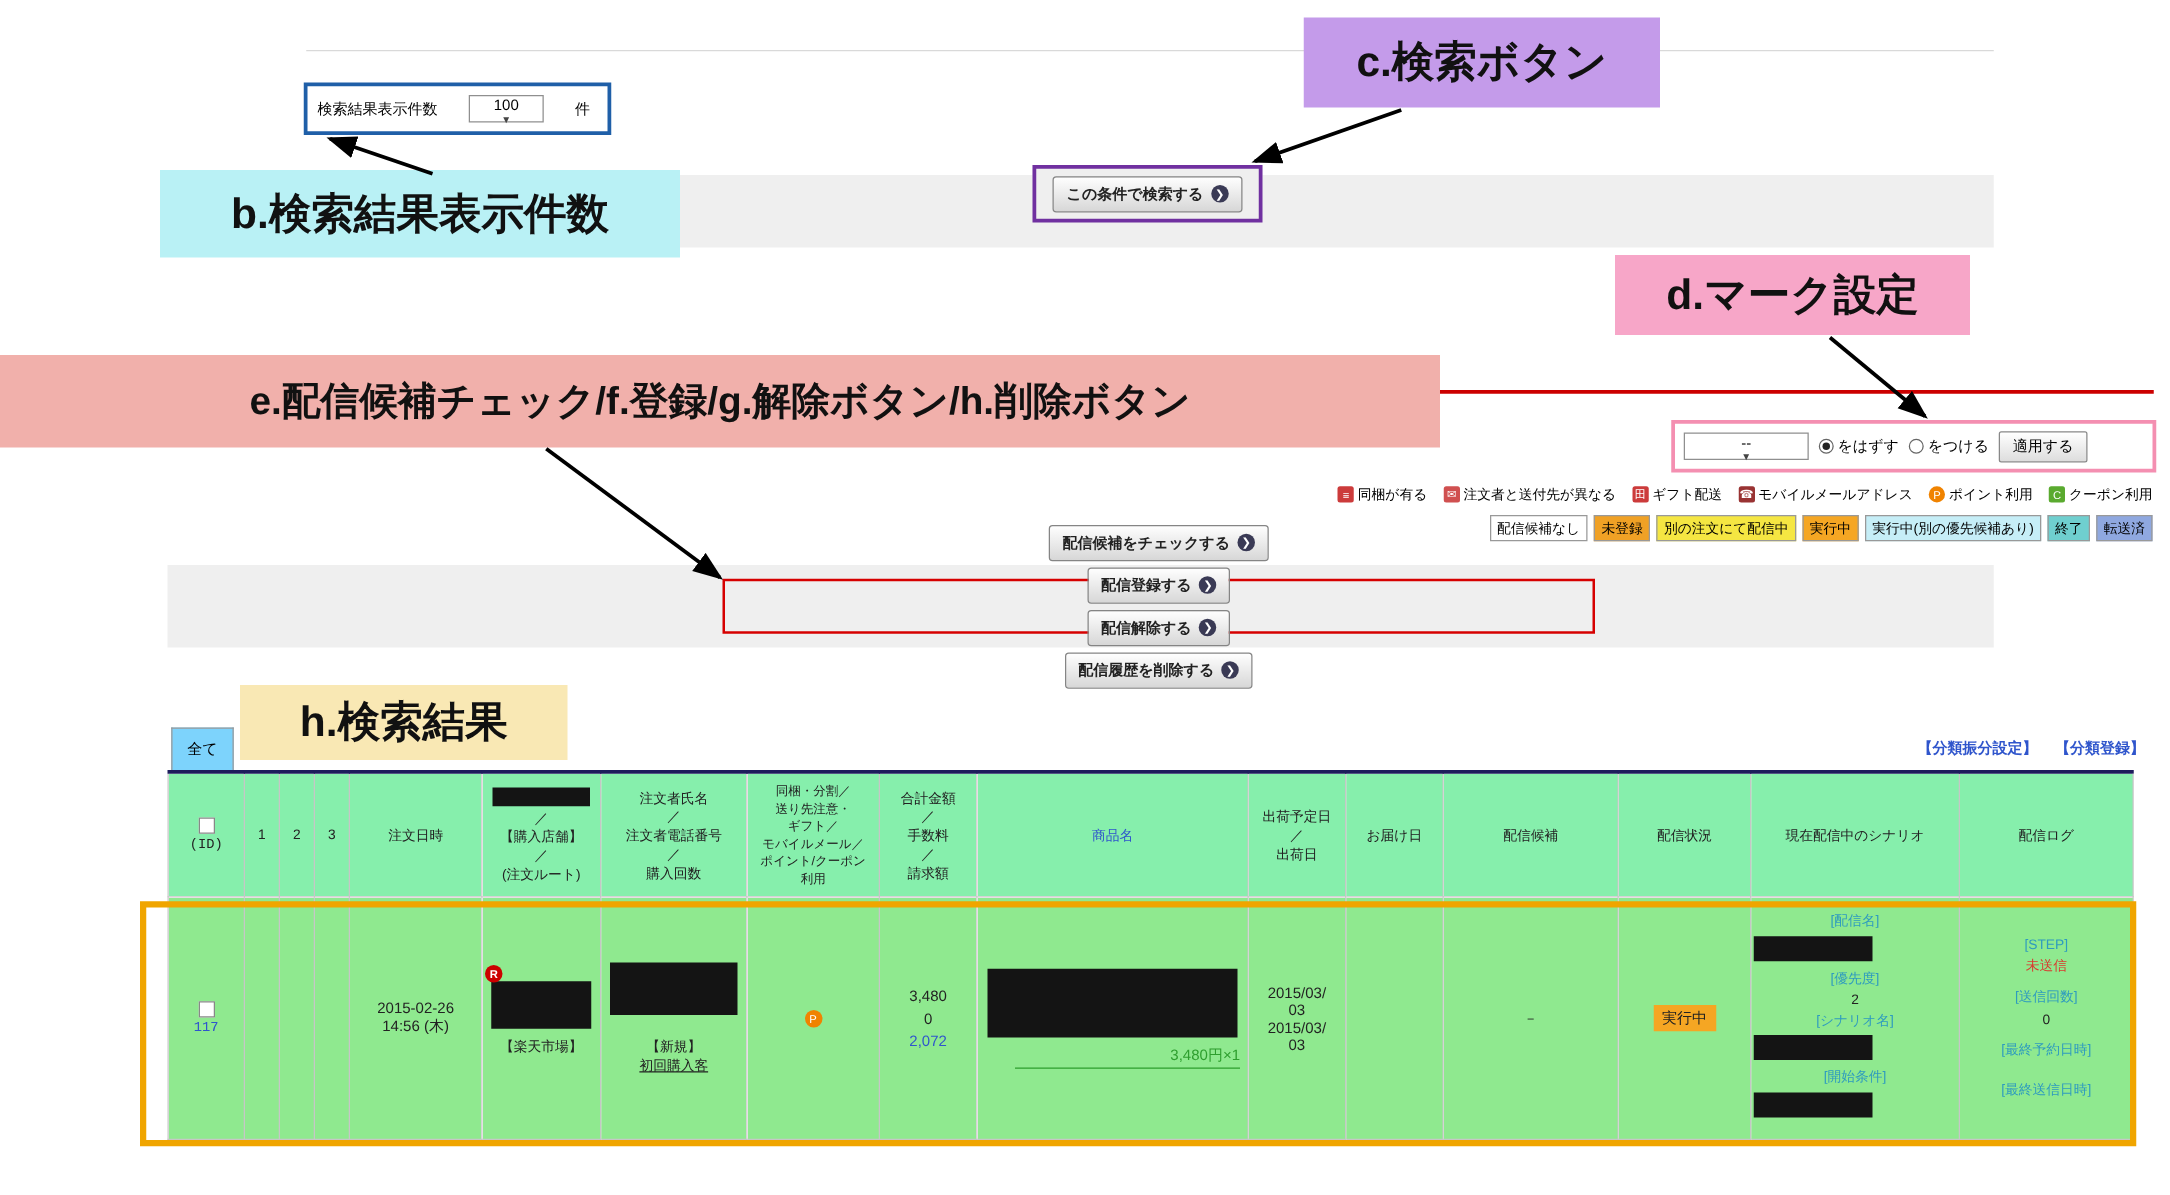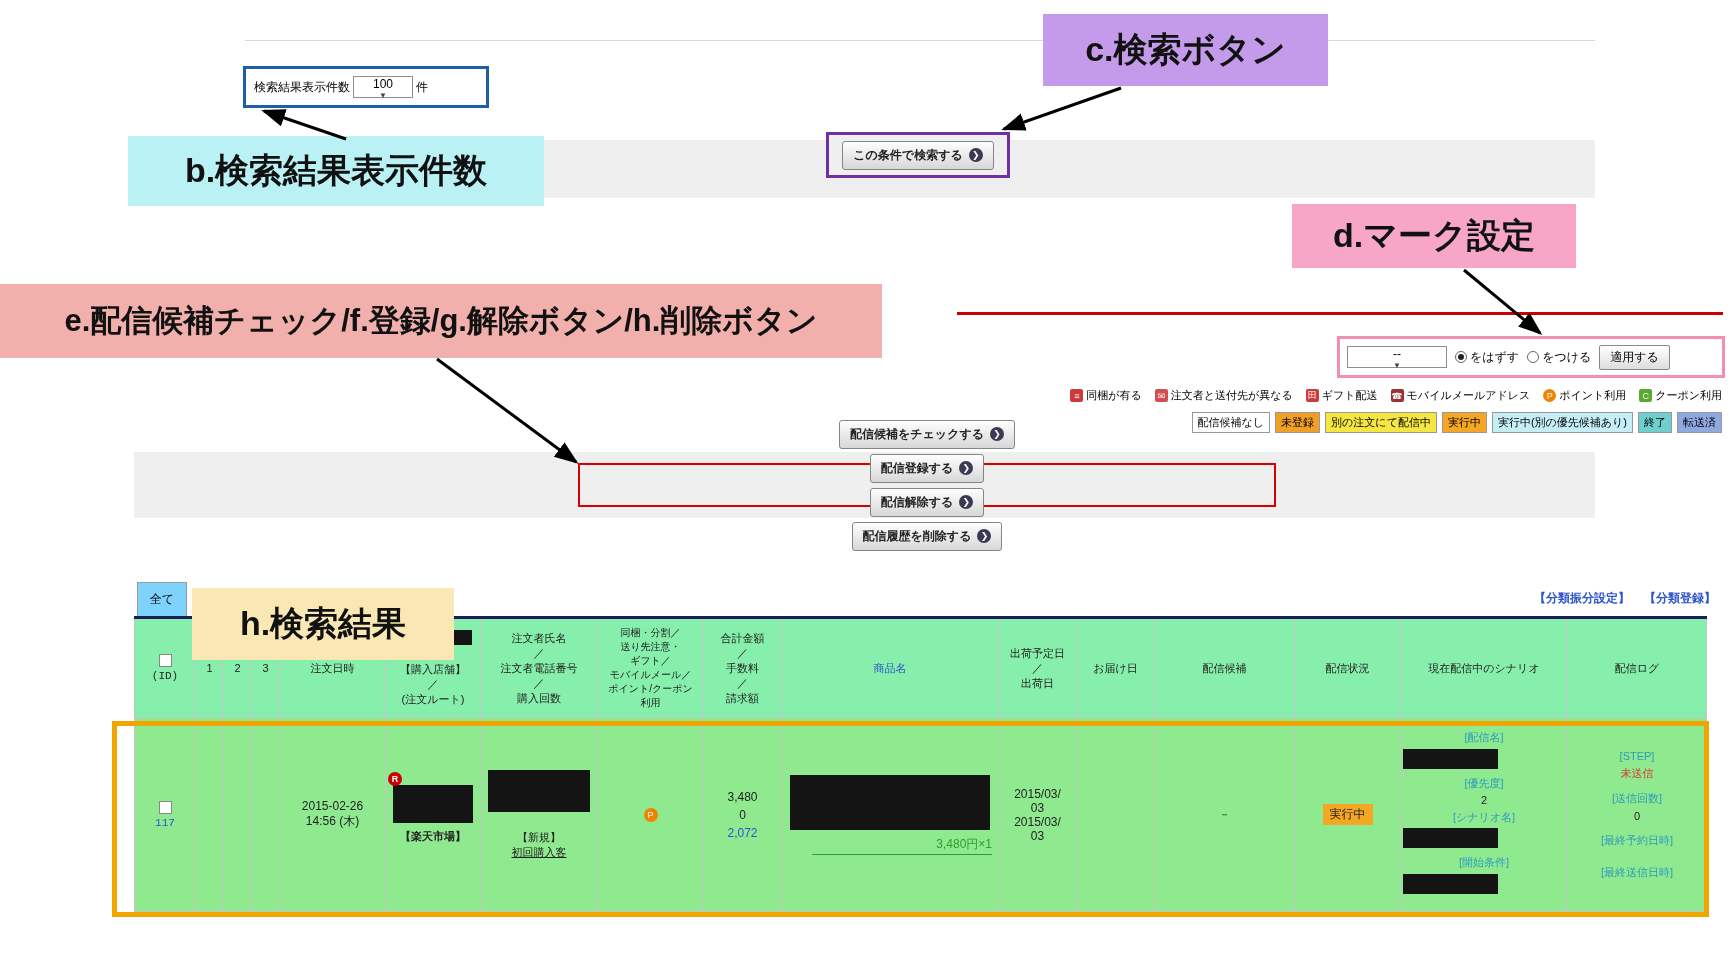--- a/index.html
+++ b/index.html
@@ -3,21 +3,21 @@
 <meta charset="utf-8">
 <style>
   * { margin:0; padding:0; box-sizing:border-box; }
   body { font-family:"Liberation Sans","DejaVu Sans",sans-serif; background:#fff; }
   .canvas { position:relative; width:1736px; height:956px; background:#fff; overflow:hidden; }
 
   .hairline { position:absolute; left:245px; top:40px; width:1350px; height:1px; background:#d9d9d9; }
 
   
   .rpp-frame { position:absolute; left:243px; top:66px; width:246px; height:42px; border:3px solid #1f5fa8;
-    display:flex; align-items:center; gap:3px; padding:0 8px; background:#fff; font-size:12px; z-index:3; }
+    display:flex; align-items:center; gap:25px; padding:0 8px; background:#fff; font-size:12px; z-index:3; }
   .select-box { display:inline-flex; align-items:center; justify-content:space-between; width:60px; height:22px;
     border:1px solid #8f8f8f; background:#fff; padding:0 4px; font-size:12px; cursor:default;flex-direction:column; }
   .select-box.wide { width:100px; }
   .caret { font-size:8px; color:#444; }
 
   .graybar { position:absolute; background:#efefef; }
   .bar-a { left:134px; top:140px; width:1461px; height:58px; }
   .bar-b { left:134px; top:452px; width:1461px; height:66px; }
 
   .purple-frame { position:absolute; left:826px; top:132px; width:184px; height:46px; border:3px solid #7030a0;
@@ -28,22 +28,22 @@
     font-family:inherit; cursor:pointer; white-space:nowrap; }
   .arrow-circle { width:14px; height:14px; border-radius:50%; background:#3a3a55; color:#fff; font-size:9px;
     display:inline-flex; align-items:center; justify-content:center; }
 
   
   .callout { position:absolute; display:flex; align-items:center; justify-content:center; font-weight:bold;
     color:#111; z-index:10; text-align:center; }
   .callout-b { left:128px; top:136px; width:416px; height:70px; background:#b9f1f5; font-size:34px; }
   .callout-c { left:1043px; top:14px; width:285px; height:72px; background:#c49bea; font-size:34px; }
   .callout-d { left:1292px; top:204px; width:284px; height:64px; background:#f7a6c8; font-size:34px; }
-  .callout-e { left:0px; top:284px; width:882px; height:74px; background:#f1b0ab; font-size:31px; }
-  .callout-h { left:192px; top:588px; width:262px; height:72px; background:#f9e8b4; font-size:34px; }
+  .callout-e { left:0px; top:284px; width:1152px; height:74px; background:#f1b0ab; font-size:31px; }
+  .callout-h { left:192px; top:548px; width:262px; height:60px; background:#f9e8b4; font-size:34px; }
 
   .redline { position:absolute; left:957px; top:312px; width:766px; height:3px; background:#cc0000; }
 
   .arrows { position:absolute; left:0; top:0; z-index:11; pointer-events:none; }
 
   
   .mark-frame { position:absolute; left:1337px; top:336px; width:388px; height:42px; border:3px solid #f48fb1;
     display:flex; align-items:center; gap:8px; padding:0 7px; background:#fff; font-size:12px; z-index:3; }
   .radio-wrap { display:inline-flex; align-items:center; gap:3px; cursor:pointer; white-space:nowrap; }
   .radio { width:12px; height:12px; border:1px solid #666; border-radius:50%; display:inline-block; background:#fff; position:relative; }
@@ -101,21 +101,21 @@
   .status-chip { display:inline-block; background:#f5a623; padding:2px 7px; font-size:12px; }
   .point-dot { width:14px; height:14px; border-radius:50%; background:#f08300; color:#fff; font-size:9px;
     display:inline-flex; align-items:center; justify-content:center; margin:0 auto; }
   .left-stack { text-align:left; padding:14px 0 0 8px; vertical-align:top; }
   .lbl-teal { color:#2e9bbf; font-size:11px; line-height:1.6; }
   .val-dark { color:#222; font-size:11px; line-height:1.5; }
   .val-red { color:#d93a2f; font-size:11px; line-height:1.5; }
   .gap8 { height:8px; }
   .gap14 { height:14px; }
   .underline { text-decoration:underline; }
-  .store-name { font-weight:bold; font-size:11px; margin-top:4px; }
+  .store-name { font-weight:normal; font-size:11px; margin-top:4px; }
 
   .orange-frame { position:absolute; left:112px; top:721px; width:1597px; height:196px; border:5px solid #f0a500;
     z-index:6; pointer-events:none; }
 
   .site-footer { position:absolute; left:134px; top:917px; width:1572px; height:28px; background:#31315e;
     color:#ddd; font-size:11px; display:flex; align-items:center; padding-left:136px; letter-spacing:.4px; }
   .pagetop-btn { position:absolute; right:106px; top:4px; height:20px; padding:0 10px; background:#fafafa;
     border:1px solid #777; font-size:11px; line-height:18px; font-family:inherit; cursor:pointer; color:#222; }
 </style>
 </head>

